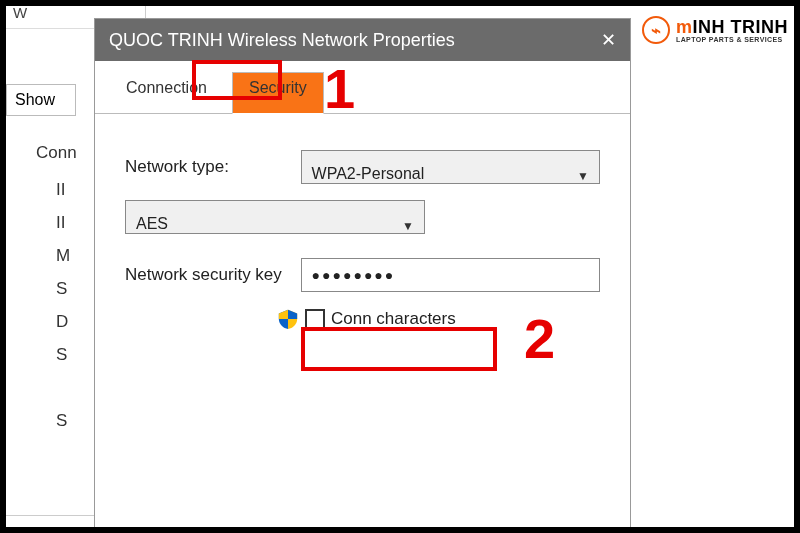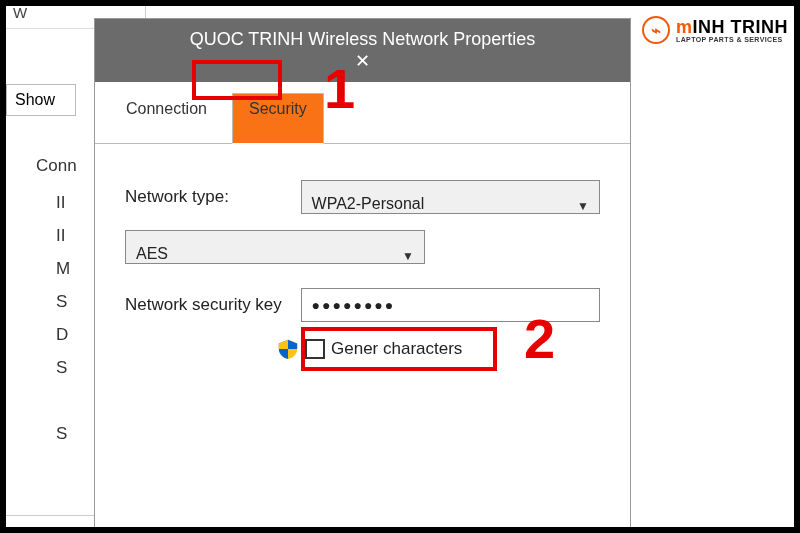--- a/index.html
+++ b/index.html
@@ -30,49 +30,49 @@
   .bg-sidebar { padding-top: 20px; }
   .bg-sidebar div { padding: 6px 0 6px 8px; white-space: nowrap; }
   .bg-link { color: #0066cc; }
   .bg-back-tab {
     position: absolute; left: 0px; top: 78px;
     border: 1px solid #bbb; background: #fff;
     padding: 6px 20px 6px 8px; font-size: 16px;
     white-space: nowrap;
   }
   .bg-letters {
-    position: absolute; left: 50px; top: 150px;
+    position: absolute; left: 50px; top: 137px;
     font-size: 17px; color: #333;
   }
   .bg-letters div { height: 33px; }
   .bg-letters .conn { margin-left: -20px; margin-bottom: 4px; }
 
   .dialog {
     position: absolute;
     left: 88px; top: 12px;
     width: 537px; height: 510px;
     background: #fff;
     border: 1px solid #999;
     display: flex; flex-direction: column;
   }
   .dialog-title {
     background: #6b6b6b; color: #fff;
     padding: 10px 14px;
     font-size: 18px; font-weight: 400;
-    display: flex; justify-content: space-between; align-items: center; flex-direction: column;
+    display: flex; justify-content: space-between; align-items: center;
   }
   .close-x { font-size: 18px; font-weight: 300; cursor: pointer; }
   .tabstrip {
     display: flex;
     padding: 10px 0 0 14px;
     border-bottom: 1px solid #bbb;
     position: relative;
   }
   .tab {
-    padding: 6px 16px 25px 16px;
+    padding: 6px 16px 16px 16px;
     border: 1px solid transparent;
     font-size: 16px; color: #333;
     position: relative; top: 1px;
     cursor: pointer;
     text-align: right;
   }
   .tab.active {
     border: 1px solid #bbb;
     border-bottom: 1px solid #fff;
     background: #f97316;
@@ -210,21 +210,21 @@
       </div>
     </div>
     <div class="show-row">
       <svg class="shield" viewBox="0 0 24 24">
         <path d="M12 2 L22 6 V12 C22 18 17 22 12 23 V2 Z" fill="#ffc20e"></path>
         <path d="M12 2 L2 6 V12 C2 18 7 22 12 23 V2 Z" fill="#0a63c9"></path>
         <path d="M12 2 L22 6 V12 H12 Z" fill="#0a63c9"></path>
         <path d="M12 12 H2 V6 L12 2 Z" fill="#ffc20e"></path>
       </svg>
       <div class="chk"></div>
-      <span class="chk-label">Gener characters</span>
+      <span class="chk-label">Conn characters</span>
     </div>
   </div>
 </div>
 
 <div class="redbox1"></div>
 <div class="num1">1</div>
 <div class="redbox2"></div>
 <div class="num2">2</div>
 
 <div class="branding">

